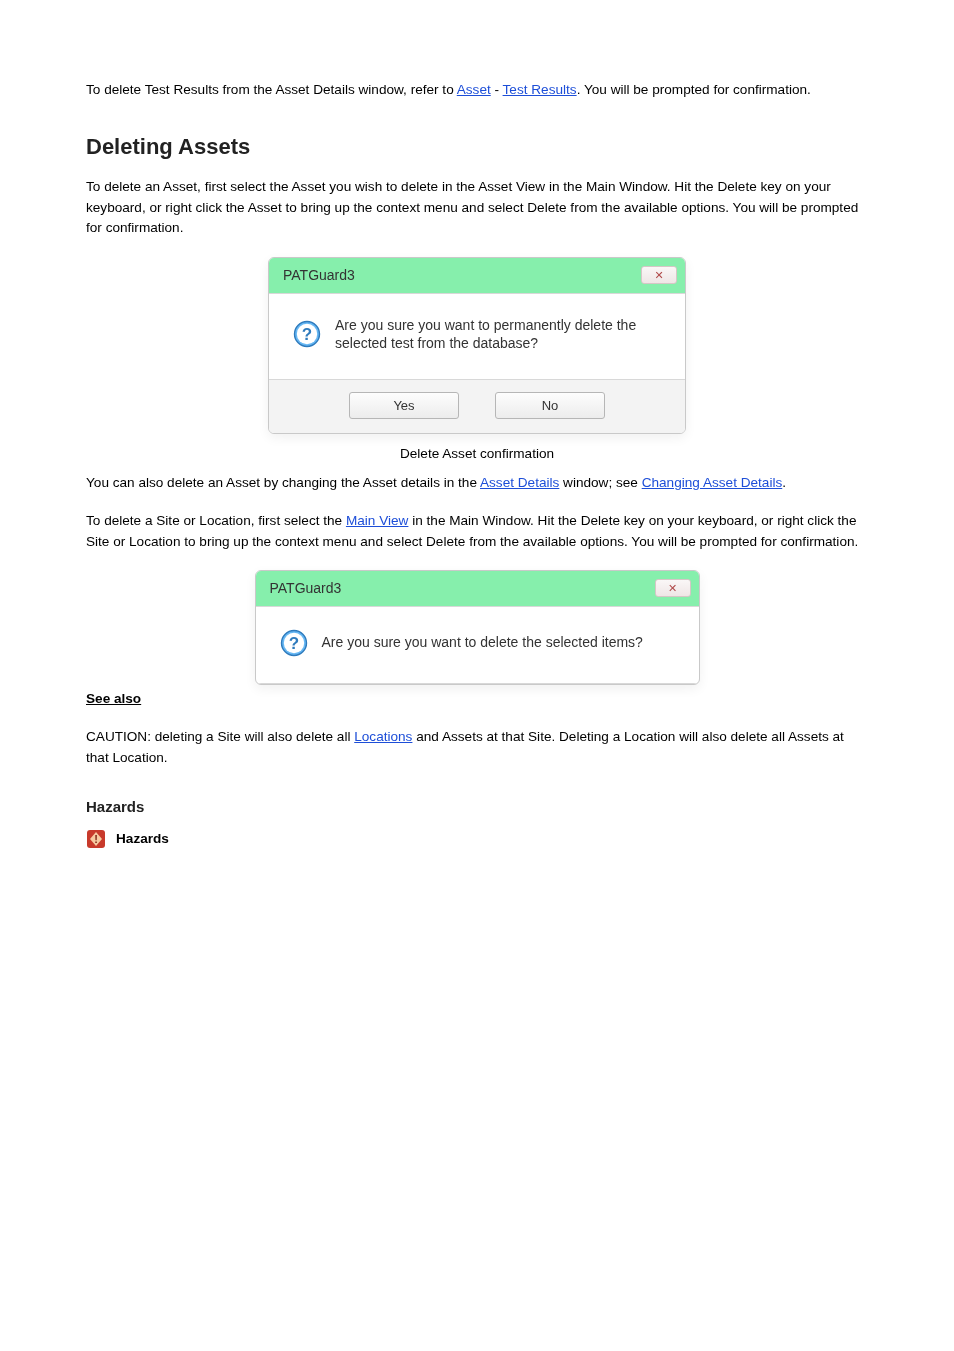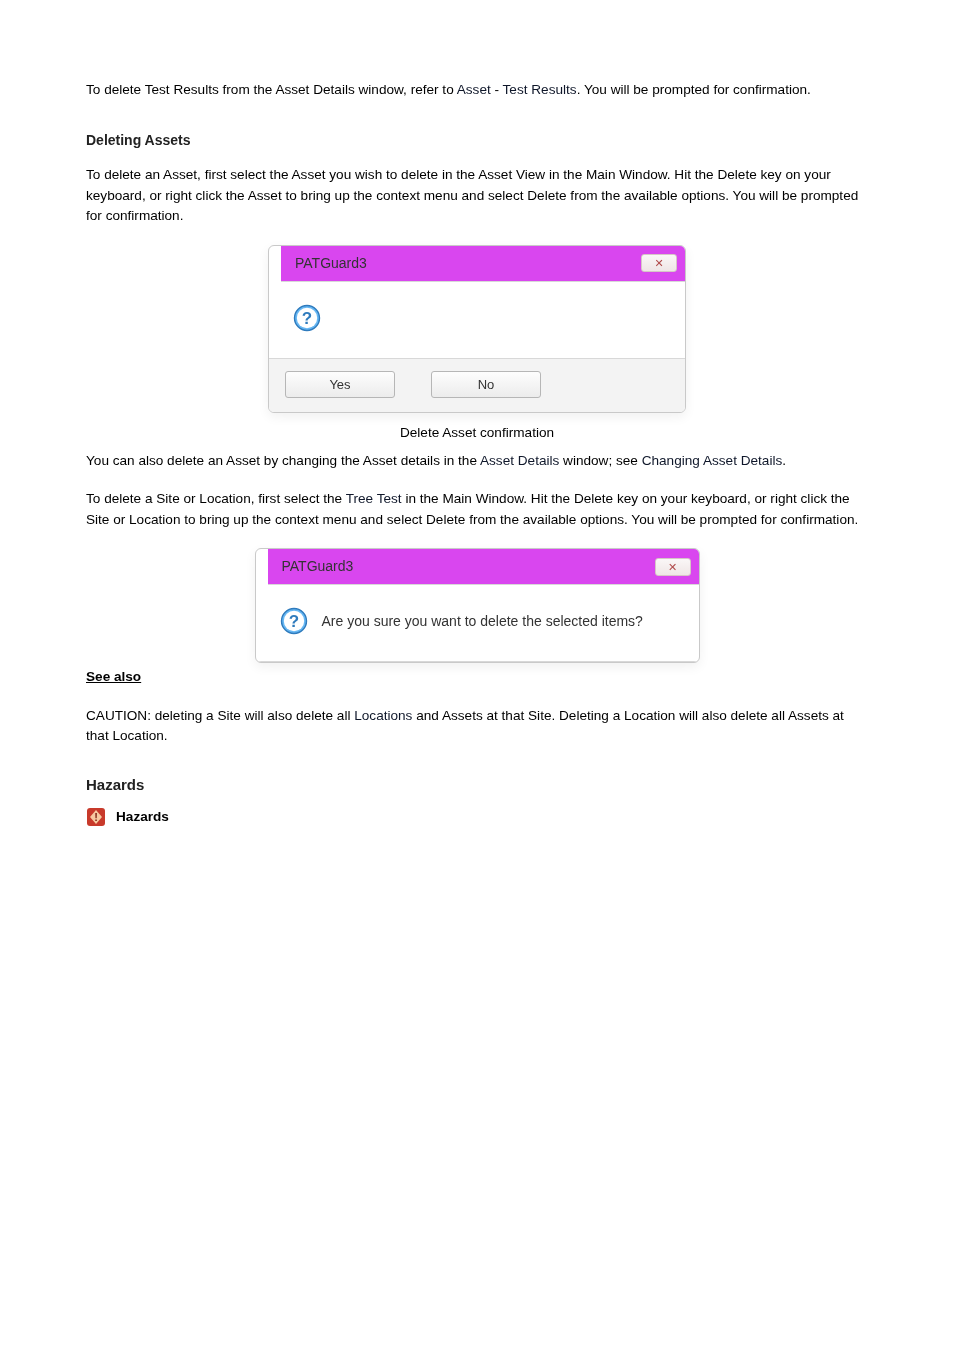--- a/index.html
+++ b/index.html
@@ -1,41 +1,40 @@
 <!DOCTYPE html>
 <html><head>
   <meta charset="utf-8">
   <style>
     * { box-sizing: border-box; margin: 0; padding: 0; }
     html, body { width: 954px; background: #fff; font-family: Arial, Helvetica, sans-serif; }
     .page { padding: 80px 86px 60px 86px; color: #000; font-size: 13.6px; line-height: 1.5; }
     .para { margin-bottom: 18px; }
-    a, .link { color: #0f172a; cursor: pointer; }
-    .h2 { font-weight: bold; font-size: 14px; color: #222; margin-top: 30px; margin-bottom: 14px; }
+    a, .link { color: #1d4ed8; text-decoration: underline; cursor: pointer; }
+    .h2 { font-weight: bold; font-size: 22px; color: #222; margin-top: 30px; margin-bottom: 14px; }
     .h3 { font-weight: bold; font-size: 15px; color: #222; margin-top: 28px; margin-bottom: 10px; }
     .italic { text-align: center; margin: 10px 0 8px 0; }
     .bold { font-weight: bold; }
 
     
     .dialog-wrap { display: flex; justify-content: center; margin: 12px 0 4px 0; }
     .dialog {
       border: 1px solid #c9c9c9;
       border-radius: 6px;
       background: #fff;
       box-shadow: 0 4px 12px rgba(0,0,0,0.06);
       overflow: hidden;
     }
     .dlg-title {
       position: relative;
-      background: #d946ef;
+      background: #86efac;
       border-bottom: 1px solid #d8d8d8;
       padding: 7px 60px 7px 14px;
       font-size: 14px;
       color: #333;
-      margin-left: 12px;
     }
     .dlg-close {
       position: absolute;
       right: 8px; top: 50%;
       transform: translateY(-50%);
       width: 36px; height: 18px;
       border: 1px solid #d6c6c6;
       border-radius: 3px;
       background: linear-gradient(#faf7f7,#efe6e6);
       color: #b04a4a;
@@ -51,21 +50,21 @@
       padding: 22px 24px 26px 24px;
       border-bottom: 1px solid #d8d8d8;
     }
     .dlg-icon {
       flex: 0 0 28px;
     }
     .dlg-icon svg { display: block; }
     .dlg-msg { font-size: 14px; color: #333; line-height: 1.35; }
     .dlg-btnrow {
       display: flex;
-      justify-content: flex-start;
+      justify-content: center;
       gap: 36px;
       padding: 12px 16px 14px 16px;
       background: #f3f3f3;
     }
     .dlg-btn {
       min-width: 110px;
       padding: 5px 10px;
       border: 1px solid #b6b6b6;
       border-radius: 3px;
       background: linear-gradient(#fdfdfd,#ececec);
@@ -107,36 +106,37 @@
         <span class="dlg-close">✕</span>
       </div>
       <div class="dlg-body">
         <span class="dlg-icon">
           <svg width="28" height="28" viewBox="0 0 28 28">
             <circle cx="14" cy="14" r="12.5" fill="#66b7f3" stroke="#2f7bbd" stroke-width="1.4"></circle>
             <circle cx="14" cy="14" r="10.2" fill="#ffffff"></circle>
             <text x="14" y="20" text-anchor="middle" font-size="17" font-weight="bold" fill="#2f7bbd" font-family="Arial">?</text>
           </svg>
         </span>
+        <span class="dlg-msg">Are you sure you want to permanently delete the selected test from the database?</span>
       </div>
       <div class="dlg-btnrow">
         <button class="dlg-btn">Yes</button>
         <button class="dlg-btn">No</button>
       </div>
     </div>
   </div>
   <p class="italic">Delete Asset confirmation</p>
 
   <p class="para">
     <span>You can also delete an Asset by changing the Asset details in the </span><a class="link">Asset Details</a><span> window; see </span><a class="link">Changing Asset Details</a><span>.</span>
   </p>
 
 
   <p class="para">
-    <span>To delete a Site or Location, first select the </span><a class="link">Tree Test</a><span> in the Main Window. Hit the Delete key on your keyboard, or right click the Site or Location to bring up the context menu and select Delete from the available options. You will be prompted for confirmation.</span>
+    <span>To delete a Site or Location, first select the </span><a class="link">Main View</a><span> in the Main Window. Hit the Delete key on your keyboard, or right click the Site or Location to bring up the context menu and select Delete from the available options. You will be prompted for confirmation.</span>
   </p>
 
   <div class="dialog-wrap">
     <div class="dialog dlg2">
       <div class="dlg-title">
         <span>PATGuard3</span>
         <span class="dlg-close">✕</span>
       </div>
       <div class="dlg-body">
         <span class="dlg-icon">

